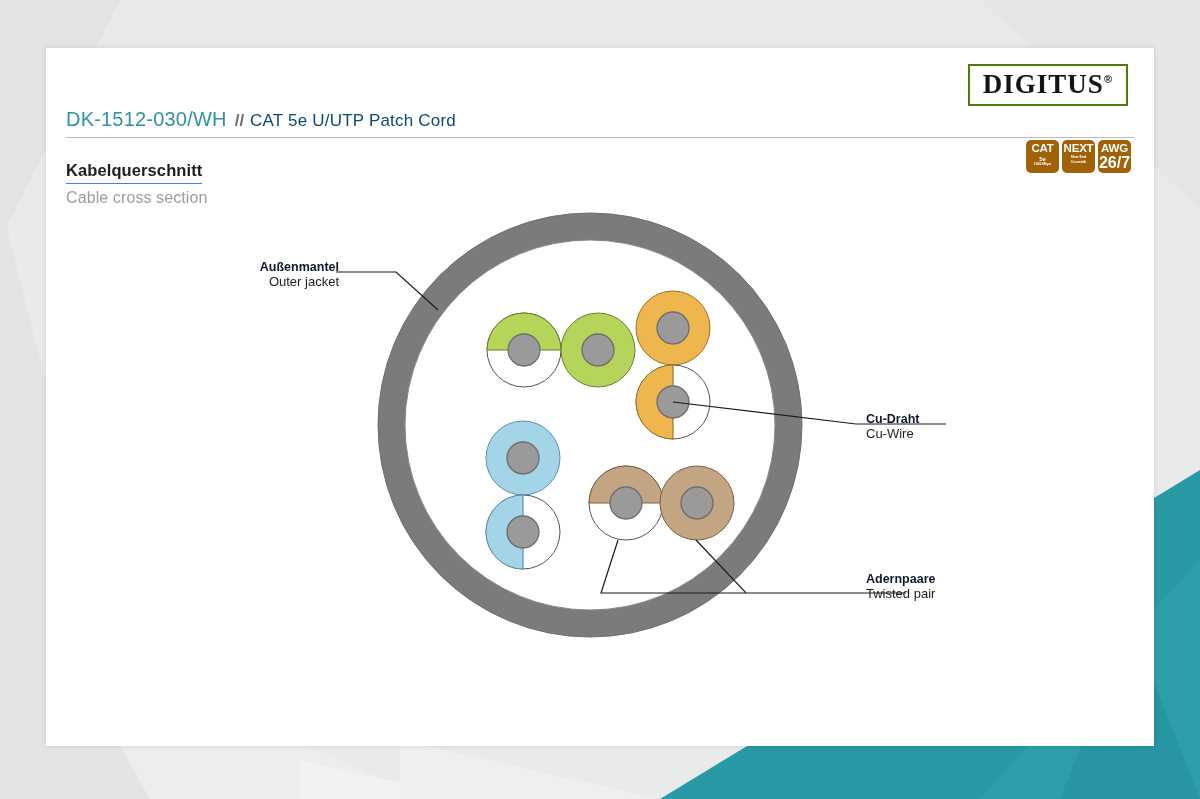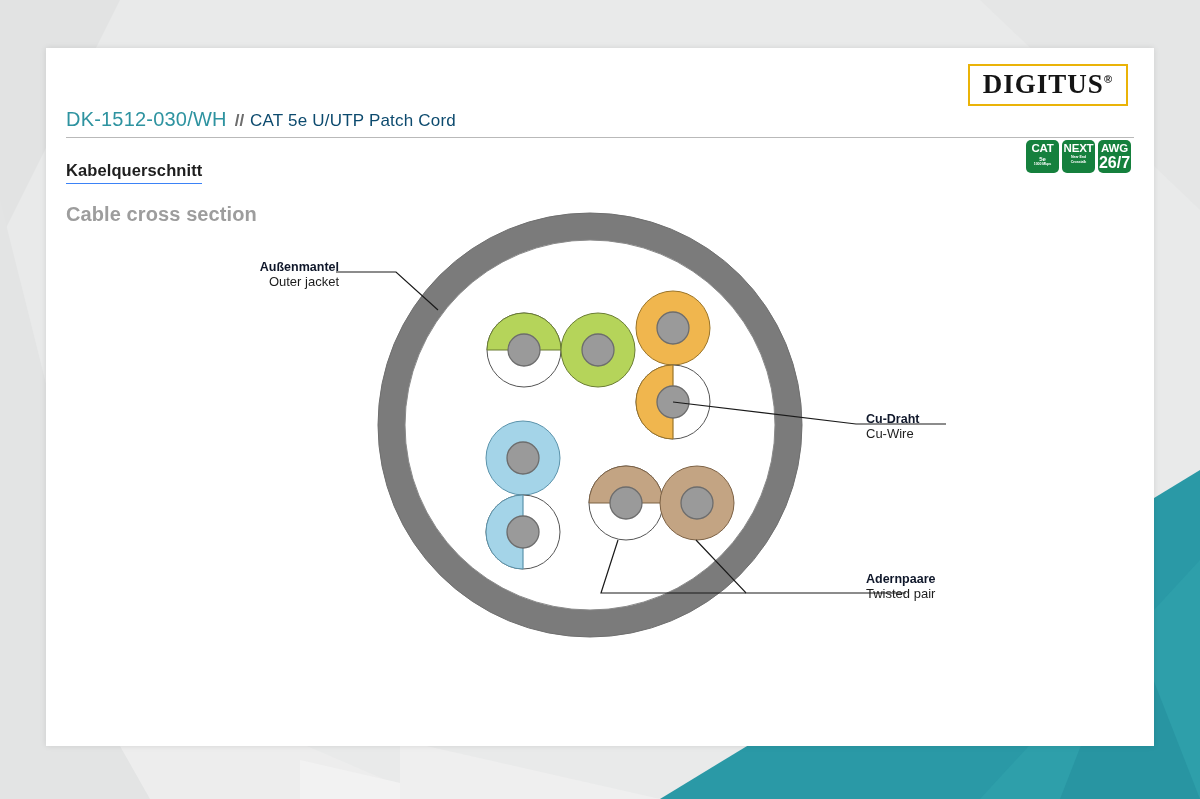--- a/index.html
+++ b/index.html
@@ -11,56 +11,56 @@
   
   .bg-layer{position:absolute;inset:0;}
   .card{
     position:absolute;left:46px;top:48px;width:1108px;height:698px;
     background:#ffffff;
     box-shadow:0 0 6px rgba(0,0,0,.10);
   }
   
   .logo-box{
     position:absolute;right:26px;top:16px;
-    border:2px solid #eab308;background:#fff;
+    border:2px solid #4d7c0f;background:#fff;
     padding:5px 13px 6px 13px;
   }
   .logo-text{
     font-family:"Liberation Serif",serif;
     font-weight:bold;font-size:27px;letter-spacing:1.0px;color:#141414;
     line-height:1;position:relative;white-space:nowrap;
   }
   .logo-reg{font-size:11px;vertical-align:super;font-family:"Liberation Sans",sans-serif;}
   .title-row{
     position:absolute;left:20px;top:60px;width:1068px;
     border-bottom:1px solid #b9b9b9;padding-bottom:6px;
     white-space:nowrap;
   }
   .sku{color:#2e93a0;font-size:20px;font-weight:normal;letter-spacing:.2px;}
   .slashes{color:#6d6d6d;font-size:17px;font-weight:bold;margin:0 6px 0 8px;}
   .prodname{color:#0c4a6e;font-size:17px;letter-spacing:.2px;}
   
   .badge-row{position:absolute;right:23px;top:92px;display:flex;gap:3px;}
   .badge{
-    width:33px;height:33px;border-radius:5px;background:#15803d;
+    width:33px;height:33px;border-radius:5px;background:#a16207;
     color:#ffffff;display:flex;flex-direction:column;align-items:center;
     justify-content:flex-start;padding-top:3px;box-sizing:border-box;
     line-height:1;overflow:hidden;
   }
   .badge-main{font-size:11.5px;font-weight:bold;letter-spacing:-.2px;}
   .badge-sub{font-size:6px;font-weight:bold;margin-top:1px;}
   .badge-sub2{font-size:3.6px;font-weight:bold;margin-top:1.5px;letter-spacing:-.1px;}
   .badge-main2{font-size:16px;font-weight:bold;margin-top:0;}
   
   .sec{position:absolute;left:20px;top:113px;}
   .sec-de{
     font-size:16.5px;font-weight:bold;color:#1e1e1e;letter-spacing:.1px;
     border-bottom:1px solid #3b82f6;display:inline-block;padding-bottom:3px;
   }
-  .sec-en{font-size:20px;font-weight:bold;color:#9d9d9d;margin-top:19px;letter-spacing:.1px;}
+  .sec-en{font-size:16px;font-weight:normal;color:#9d9d9d;margin-top:5px;letter-spacing:.1px;}
   
   .anno{position:absolute;}
   .anno-de{font-size:12.5px;font-weight:bold;color:#0f172a;white-space:nowrap;}
   .anno-en{font-size:13px;color:#1d1d1d;white-space:nowrap;}
   .t-right{text-align:right;}
   .t-left{text-align:left;}
   svg{display:block;}
 </style>
 </head>
 <body>

